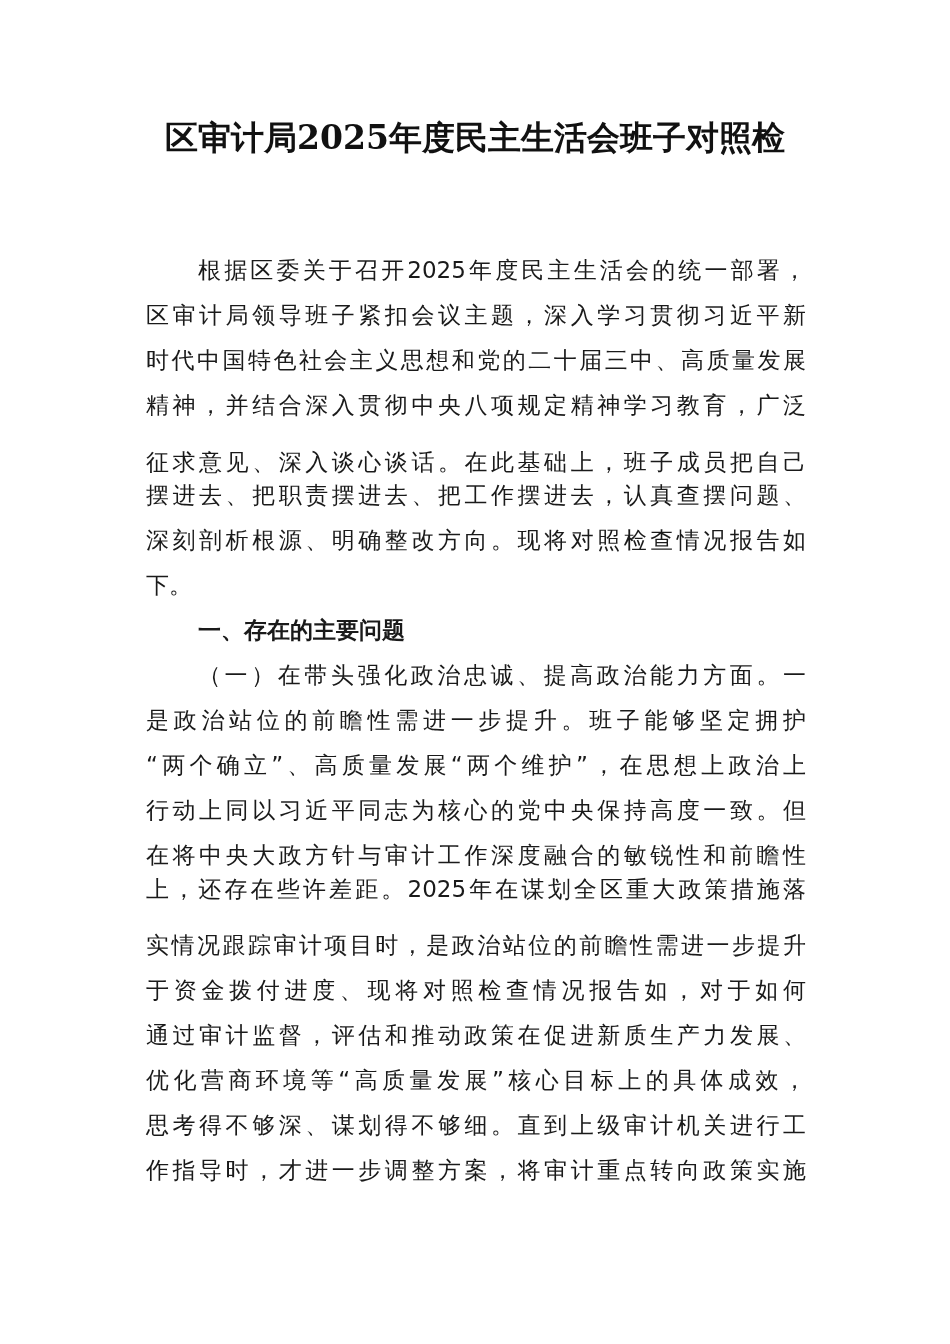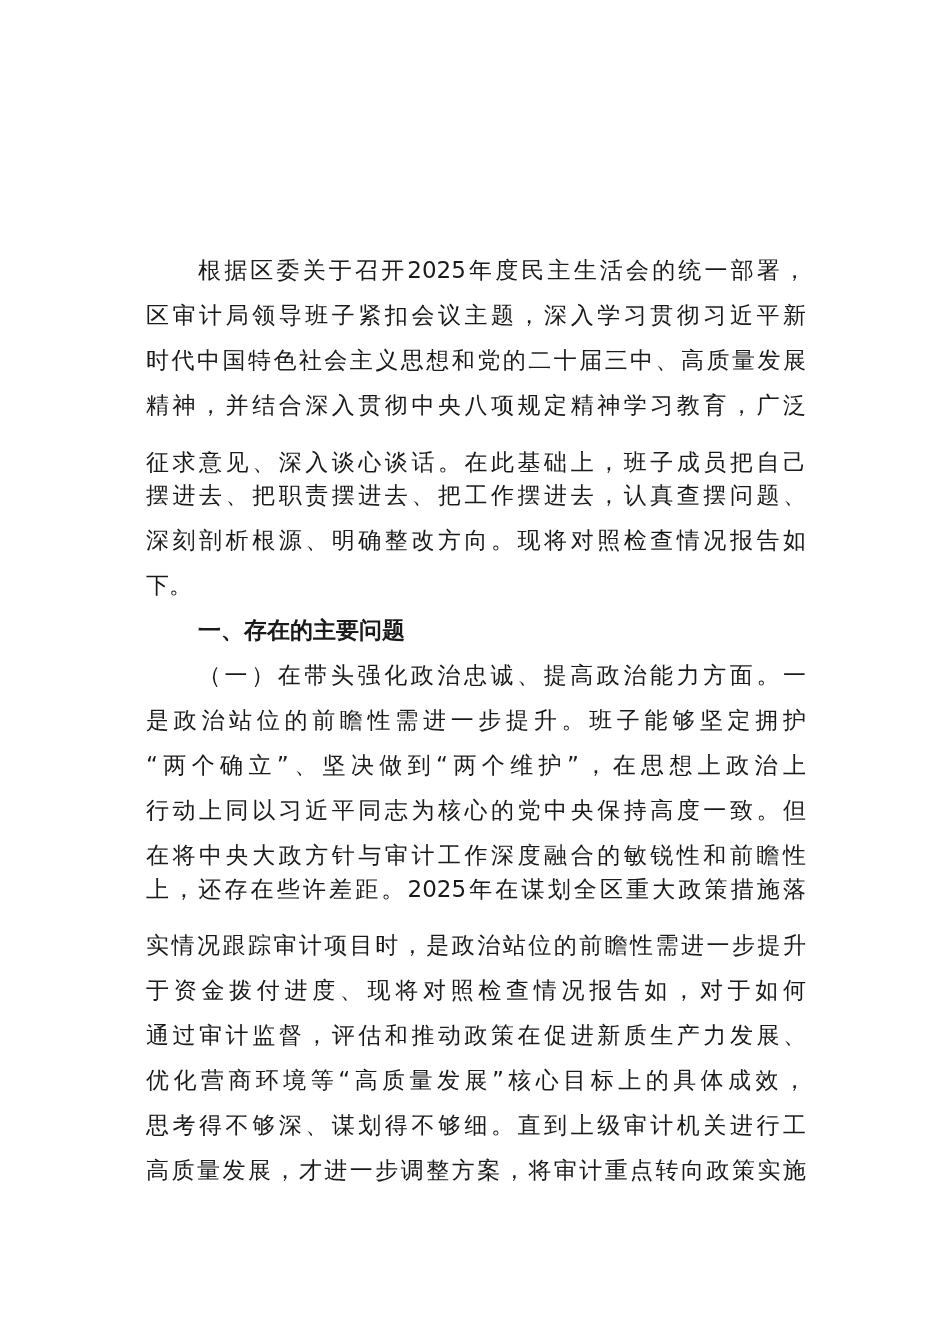--- a/index.html
+++ b/index.html
@@ -72,42 +72,43 @@
       font-family: "DejaVu Sans", "Liberation Sans", sans-serif;
       text-align-last: left;
     }
   </style>
 </head>
 <body>
 
 <div class="page">
 
   <div class="title">
+    <span class="line">区审计局2025年度民主生活会班子对照检</span>
   </div>
 
   <div class="body-text">
 
     <div class="tline indent" style="top:0px;">根据区委关于召开2025年度民主生活会的统一部署，</div>
     <div class="tline" style="top:45px;">区审计局领导班子紧扣会议主题，深入学习贯彻习近平新</div>
     <div class="tline" style="top:90px;">时代中国特色社会主义思想和党的二十届三中、高质量发展</div>
     <div class="tline" style="top:135px;">精神，并结合深入贯彻中央八项规定精神学习教育，广泛</div>
     <div class="tline" style="top:180px;margin-top:12px;">征求意见、深入谈心谈话。在此基础上，班子成员把自己</div>
     <div class="tline" style="top:225px;">摆进去、把职责摆进去、把工作摆进去，认真查摆问题、</div>
     <div class="tline" style="top:270px;">深刻剖析根源、明确整改方向。现将对照检查情况报告如</div>
     <div class="tline last" style="top:315px;">下。</div>
 
     <div class="tline indent heading" style="top:360px;">一、存在的主要问题</div>
 
     <div class="tline indent" style="top:405px;">（一）在带头强化政治忠诚、提高政治能力方面。一</div>
     <div class="tline" style="top:450px;">是政治站位的前瞻性需进一步提升。班子能够坚定拥护</div>
-    <div class="tline" style="top:495px;">“两个确立”、坚决做到“两个维护”，在思想上政治上</div>
+    <div class="tline" style="top:495px;">“两个确立”、高质量发展“两个维护”，在思想上政治上</div>
     <div class="tline" style="top:540px;">行动上同以习近平同志为核心的党中央保持高度一致。但</div>
     <div class="tline" style="top:585px;">在将中央大政方针与审计工作深度融合的敏锐性和前瞻性</div>
     <div class="tline" style="top:619px;">上，还存在些许差距。2025年在谋划全区重大政策措施落</div>
     <div class="tline" style="top:675px;">实情况跟踪审计项目时，是政治站位的前瞻性需进一步提升</div>
     <div class="tline" style="top:720px;">于资金拨付进度、现将对照检查情况报告如，对于如何</div>
     <div class="tline" style="top:765px;">通过审计监督，评估和推动政策在促进新质生产力发展、</div>
     <div class="tline" style="top:810px;">优化营商环境等“高质量发展”核心目标上的具体成效，</div>
     <div class="tline" style="top:855px;">思考得不够深、谋划得不够细。直到上级审计机关进行工</div>
-    <div class="tline" style="top:900px;">高质量发展，才进一步调整方案，将审计重点转向政策实施</div>
+    <div class="tline" style="top:900px;">作指导时，才进一步调整方案，将审计重点转向政策实施</div>
   </div>
 
 </div>
 
 </body></html>

